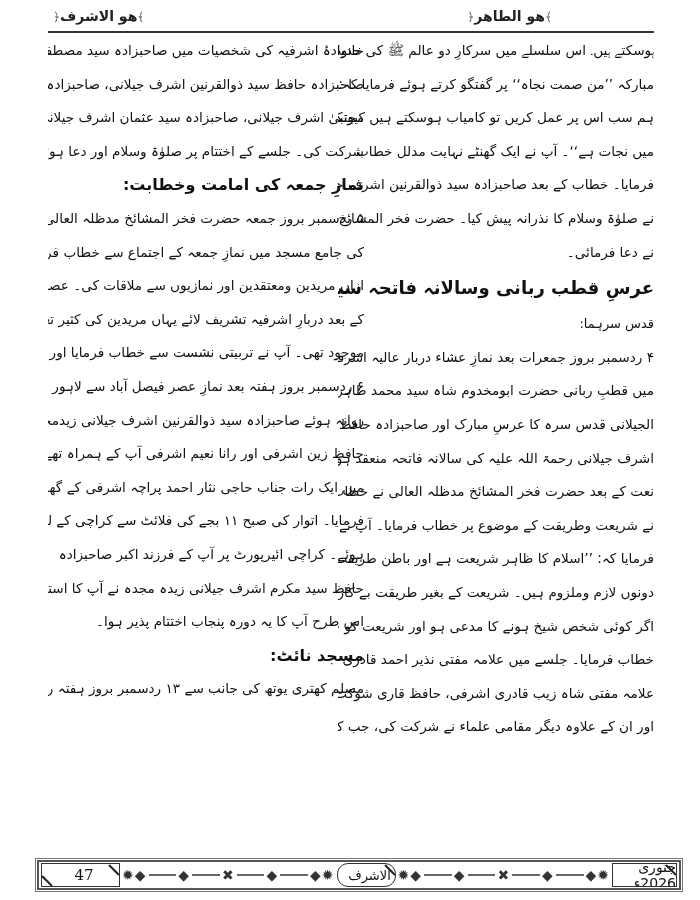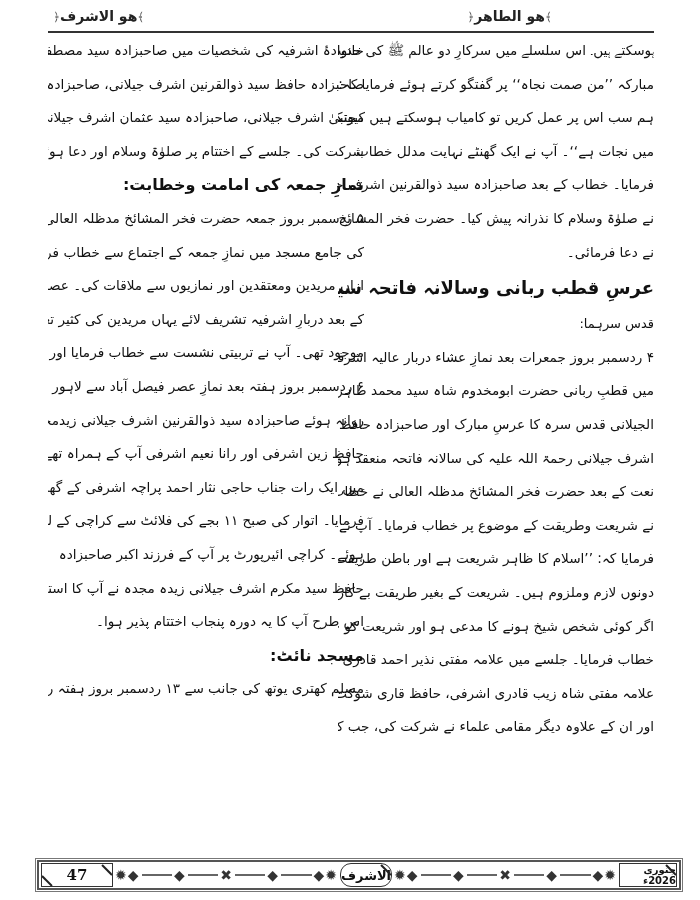--- a/index.html
+++ b/index.html
@@ -11,28 +11,28 @@
   .running-head .orn { font-weight:normal; color:#555; font-size:12px; }
   .head-rule { position:absolute; top:31px; left:48px; right:46px; height:2px; background:#333; }
   .col { position:absolute; top:34px; width:316px; direction:rtl; text-align:justify; text-align-last:right; }
   .col.right { right:46px; }
   .col.left  { left:48px; }
   .line { font-size:13.6px; line-height:33.6px; height:33.6px; white-space:nowrap; overflow:hidden; }
   .line.heading { font-size:16px; font-weight:bold; }
   .line.big-heading { font-size:18px; font-weight:bold; height:38px; line-height:38px; }
   .line.small { font-size:13px; }
   .footer { position:absolute; left:37px; top:860px; width:640px; height:26px; border:2px solid #555; box-shadow: 0 0 0 1px #fff, 0 0 0 2px #777; display:flex; flex-direction:row; align-items:center; background:#fff; }
-  .fbox { position:relative; height:22px; border:1px solid #333; display:flex; align-items:center; justify-content:center; font-size:15px; font-weight:bold; margin:0 2px; overflow:hidden; }
+  .fbox { position:relative; height:22px; border:1px solid #333; display:flex; align-items:center; justify-content:center; font-size:15px; font-weight:normal; margin:0 2px; overflow:hidden;padding-left:7px; }
   .fbox::before { content:""; position:absolute; width:14px; height:2px; background:#222; transform:rotate(45deg); }
   .fbox.num { width:70px; font-family:"DejaVu Serif", serif; }
   .fbox.num::before { left:-2px; bottom:4px; }
   .fbox.num::after { content:""; position:absolute; width:14px; height:2px; background:#222; transform:rotate(45deg); right:-2px; top:5px; }
   .fbox.title { width:50px; font-size:13px; direction:rtl;border-radius:11px; }
   .fbox.title::before { right:-2px; top:5px; }
-  .fbox.date { width:56px; font-size:10px; direction:rtl; }
+  .fbox.date { width:56px; font-size:14px; direction:rtl; }
   .fbox.date::before { right:-2px; top:5px; }
   .orn-band { flex:1; display:flex; align-items:center; justify-content:space-around; color:#333; font-size:13px; letter-spacing:1px; }
   .orn-band .line-seg { flex:1; height:2px; background:#666; margin:0 2px; }
   .glyph { font-size:14px; }
 </style>
 </head>
 <body>
 
 <div class="page">
 

